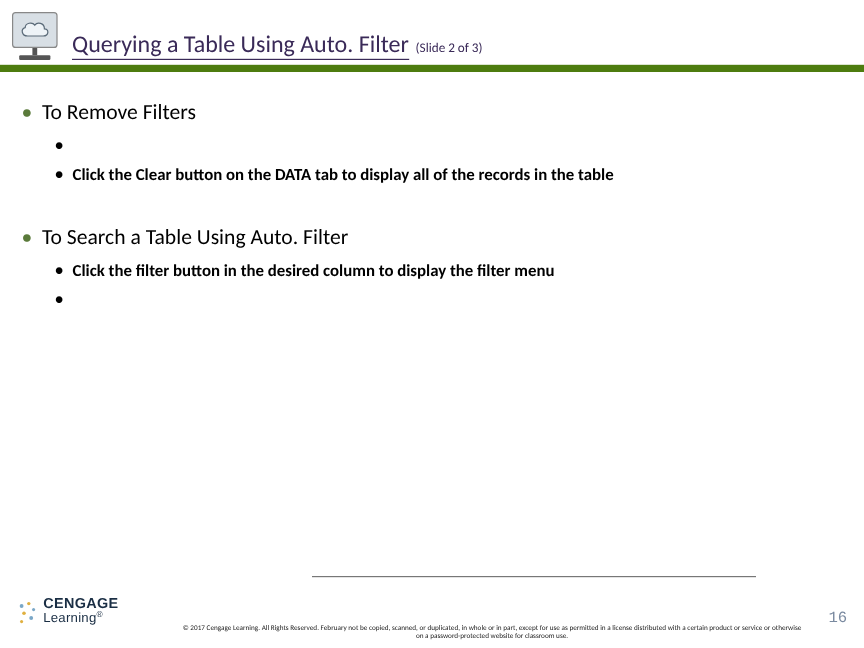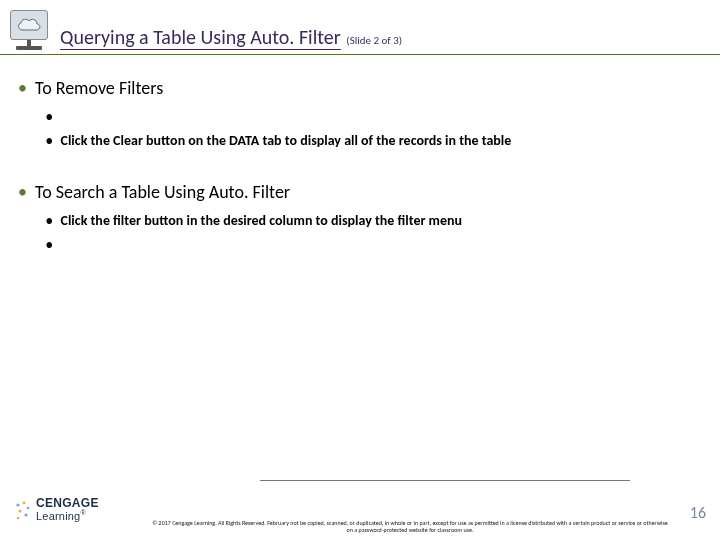--- a/index.html
+++ b/index.html
@@ -1,19 +1,19 @@
 <!DOCTYPE html>
 <html><head>
 <meta charset="utf-8">
 <style>
   * { box-sizing: border-box; margin: 0; padding: 0; }
   html, body { width: 720px; height: 540px; font-family: Calibri, Arial, sans-serif; background: #fff; color: #000; }
   .slide { width: 720px; height: 540px; position: relative; }
 
-  .header { padding: 10px 14px 4px 10px; border-bottom: 1px solid #4d7c0f; }
+  .header { padding: 10px 14px 4px 10px; border-bottom: 6px solid #4d7c0f; }
   .header-row { display: flex; align-items: flex-end; gap: 8px; }
   .title { font-size: 20px; color: #3a2a58; display: inline-block; border-bottom: 1px solid #3a2a58; padding-bottom: 0; }
   .subtitle { font-size: 11px; color: #3a2a58; margin-left: 2px; padding-bottom: 2px; }
 
   .cloud-icon { width: 38px; height: 30px; display: flex; align-items: center; justify-content: center; border: 1px solid #888; border-radius: 3px; background: #d8dfe5; }
   .cloud-icon svg { display: block; }
   .monitor-stand { width: 38px; display: flex; flex-direction: column; align-items: center; }
   .stand-neck { width: 4px; height: 6px; background: #555; }
   .stand-base { width: 26px; height: 4px; background: #555; border-radius: 1px; }
   .icon-col { display: flex; flex-direction: column; align-items: center; margin-right: 4px; }
@@ -26,21 +26,21 @@
   .sub-list li .dot { color: #000; font-size: 13px; line-height: 18px; }
 
   .footer { position: absolute; left: 0; right: 0; bottom: 0; height: 60px; }
   .hr-top { position: absolute; top: 0; left: 260px; right: 90px; border-top: 1px solid #777; }
   .footer-logo { position: absolute; left: 14px; bottom: 18px; display: flex; align-items: flex-end; gap: 4px; }
   .logo-text { font-family: Arial, sans-serif; font-weight: 700; font-size: 12px; color: #1a2e44; letter-spacing: 0.3px; line-height: 1; }
   .logo-sub { font-family: Arial, sans-serif; font-weight: 400; font-size: 11px; color: #1a2e44; letter-spacing: 0.2px; line-height: 1; }
   .logo-sub .reg { font-size: 7px; vertical-align: super; }
   .logo-mark { width: 18px; height: 22px; }
   .copyright { position: absolute; left: 150px; right: 50px; bottom: 6px; font-size: 6px; color: #222; text-align: center; line-height: 1.2; }
-  .pagenum { position: absolute; right: 14px; bottom: 18px; font-size: 16px; color: #7a8aa0; }
+  .pagenum { position: absolute; right: 14px; bottom: 18px; font-size: 13px; color: #7a8aa0; font-family: Liberation Mono, monospace; }
 </style>
 </head>
 <body>
 
 <div class="slide">
 
   <div class="header">
     <div class="header-row">
       <div class="icon-col">
         <div class="cloud-icon">

